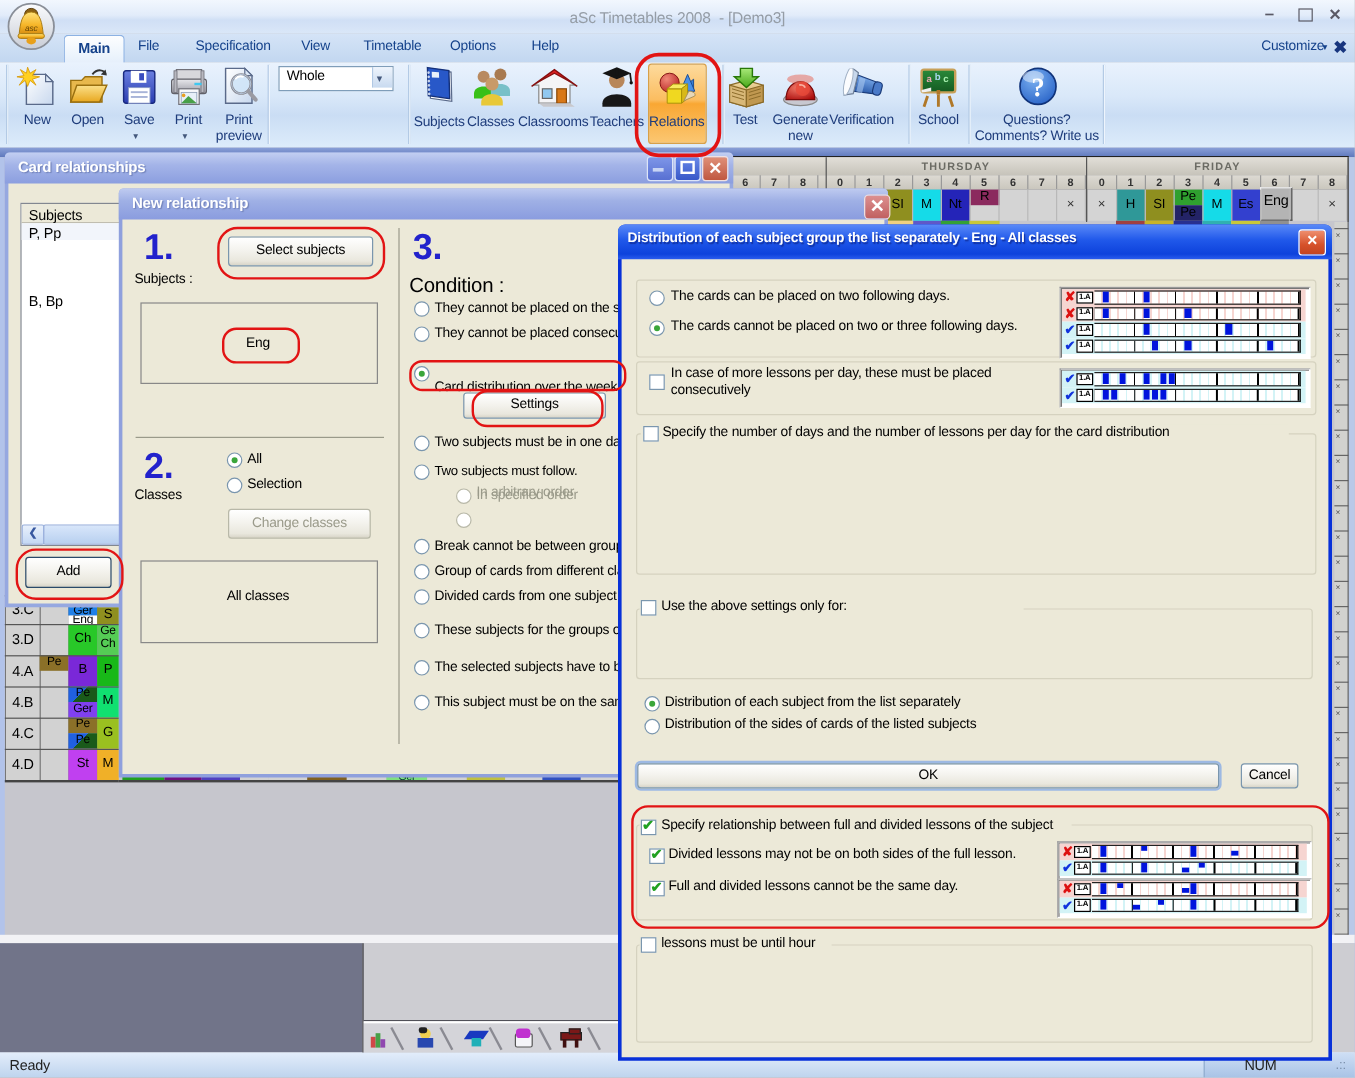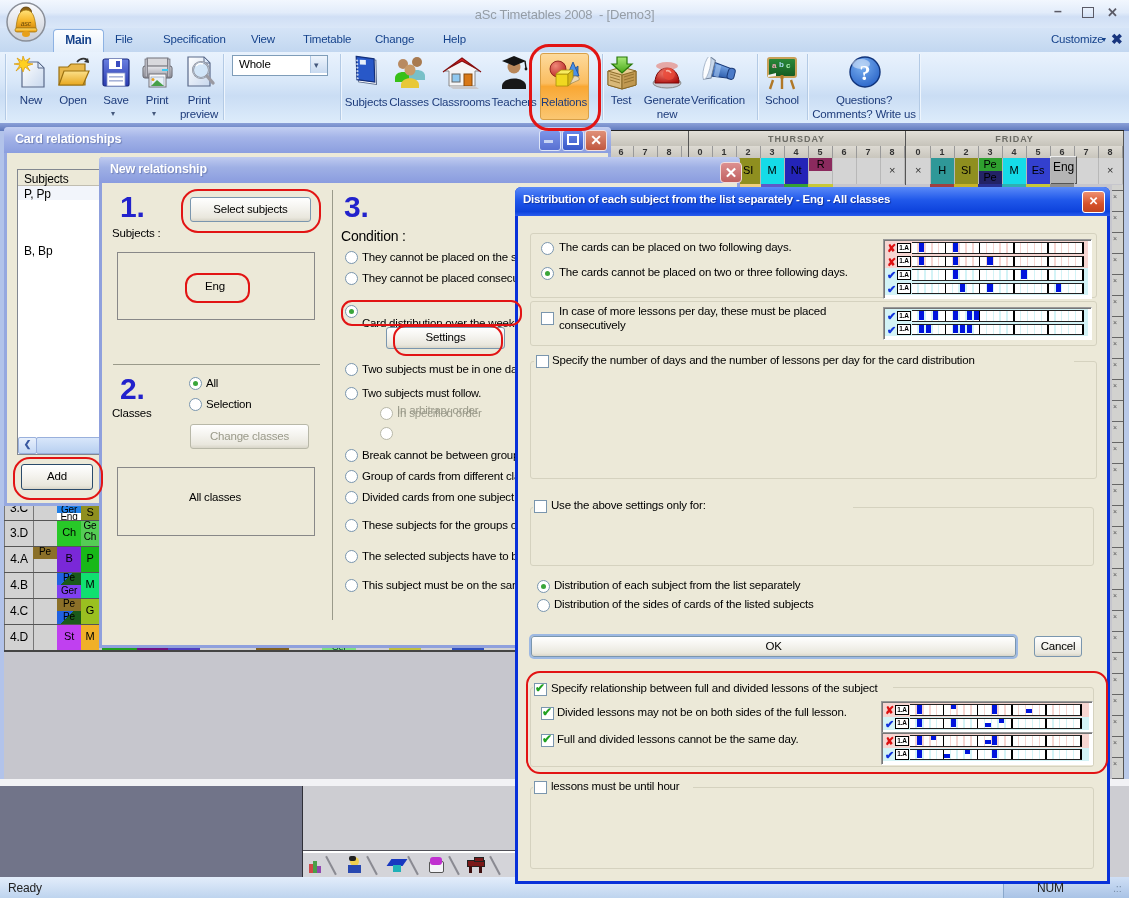--- a/index.html
+++ b/index.html
@@ -32,21 +32,21 @@
 <div class="abs" style="left:0;top:7px;width:1129px;text-align:center;color:#959da6;font-size:13px;">aSc Timetables 2008&nbsp; - [Demo3]</div>
 <div class="abs" style="left:1054px;top:3px;width:16px;height:14px;color:#5a5a66;font-size:14px;font-weight:bold;">–</div>
 <div class="abs" style="left:1082px;top:7px;width:10px;height:9px;border:1.5px solid #5a5a66;"></div>
 <div class="abs" style="left:1107px;top:5px;width:16px;height:14px;color:#5a5a66;font-size:13px;font-weight:bold;">✕</div>
 <div class="abs" style="left:0;top:28px;width:1129px;height:24px;background:linear-gradient(#d5e4f7,#c2d7f0);"></div>
 <div class="abs" style="left:53px;top:29px;width:37px;height:20px;padding:3px 6px 0;text-align:center;background:linear-gradient(#fdfeff,#f1f7fd 50%,#e5effb);border:1px solid #8db2e3;border-bottom:none;border-radius:4px 4px 0 0;color:#15428b;font-weight:bold;font-size:12px;">Main</div>
 <div class="abs" style="left:115px;top:33px;color:#15428b;font-size:11.5px;letter-spacing:-0.2px;">File</div>
 <div class="abs" style="left:163px;top:33px;color:#15428b;font-size:11.5px;letter-spacing:-0.2px;">Specification</div>
 <div class="abs" style="left:251px;top:33px;color:#15428b;font-size:11.5px;letter-spacing:-0.2px;">View</div>
 <div class="abs" style="left:303px;top:33px;color:#15428b;font-size:11.5px;letter-spacing:-0.2px;">Timetable</div>
-<div class="abs" style="left:375px;top:33px;color:#15428b;font-size:11.5px;letter-spacing:-0.2px;">Change</div>
+<div class="abs" style="left:375px;top:33px;color:#15428b;font-size:11.5px;letter-spacing:-0.2px;">Options</div>
 <div class="abs" style="left:443px;top:33px;color:#15428b;font-size:11.5px;letter-spacing:-0.2px;">Help</div>
 <div class="abs" style="left:0;top:52px;width:1129px;height:71px;background:linear-gradient(#e9f2fd,#d9e8f9 40%,#caddf4 62%,#ddecfb);"></div>
 <div class="abs" style="left:0;top:123px;width:1129px;height:8px;background:linear-gradient(#8ba0d8,#5e78bc);"></div>
 <div class="vsep" style="left:5px;"></div>
 <div class="vsep" style="left:223px;"></div>
 <div class="vsep" style="left:340px;"></div>
 <div class="vsep" style="left:602px;"></div>
 <div class="vsep" style="left:757px;"></div>
 <div class="vsep" style="left:807px;"></div>
 <div class="vsep" style="left:919px;"></div>
@@ -512,21 +512,21 @@
 <div class="radio on" style="left:189px;top:377px;z-index:20;"></div>
 <div class="abs" style="left:206px;top:377px;font-size:11.5px;letter-spacing:-0.2px;z-index:20;">All</div>
 <div class="radio" style="left:189px;top:398px;z-index:20;"></div>
 <div class="abs" style="left:206px;top:398px;font-size:11.5px;letter-spacing:-0.2px;z-index:20;">Selection</div>
 <div class="abs" style="left:112px;top:407px;font-size:11.5px;letter-spacing:-0.2px;z-index:20;">Classes</div>
 <div class="btn" style="left:190px;top:424px;width:117px;height:23px;line-height:22px;border-color:#b8b8a8;color:#9a9a8a;z-index:20;">Change classes</div>
 <div class="abs" style="left:117px;top:467px;width:196px;height:67px;border:1px solid #888;z-index:20;"></div>
 <div class="abs" style="left:117px;top:467px;width:196px;text-align:center;margin-top:24px;font-size:11.5px;letter-spacing:-0.2px;z-index:20;">All classes</div>
 <div class="abs" style="left:332px;top:190px;width:1px;height:430px;background:#9a9a8a;z-index:20;"></div>
 <div class="abs" style="left:344px;top:190px;font-size:30px;font-weight:bold;color:#2222cc;z-index:20;">3.</div>
-<div class="abs" style="left:341px;top:228px;font-size:14px;letter-spacing:-0.2px;z-index:20;">Condition :</div>
+<div class="abs" style="left:341px;top:228px;font-size:17px;letter-spacing:-0.2px;z-index:20;">Condition :</div>
 <div class="radio" style="left:345px;top:251px;z-index:20;"></div>
 <div class="abs" style="left:362px;top:251px;font-size:11.5px;letter-spacing:-0.2px;white-space:nowrap;z-index:20;">They cannot be placed on the same day.</div>
 <div class="radio" style="left:345px;top:272px;z-index:20;"></div>
 <div class="abs" style="left:362px;top:272px;font-size:11.5px;letter-spacing:-0.2px;white-space:nowrap;z-index:20;">They cannot be placed consecutively.</div>
 <div class="radio on" style="left:345px;top:305px;z-index:20;"></div>
 <div class="abs" style="left:362px;top:305px;font-size:11.5px;letter-spacing:-0.2px;white-space:nowrap;z-index:20;margin-top:12px;">Card distribution over the week</div>
 <div class="radio" style="left:345px;top:363px;z-index:20;"></div>
 <div class="abs" style="left:362px;top:363px;font-size:11.5px;letter-spacing:-0.2px;white-space:nowrap;z-index:20;">Two subjects must be in one day.</div>
 <div class="radio" style="left:345px;top:387px;z-index:20;"></div>
 <div class="abs" style="left:362px;top:387px;font-size:11px;letter-spacing:-0.2px;white-space:nowrap;z-index:20;">Two subjects must follow.</div>
@@ -542,21 +542,21 @@
 <div class="abs" style="left:362px;top:550px;font-size:11.5px;letter-spacing:-0.2px;white-space:nowrap;z-index:20;">The selected subjects have to be grouped.</div>
 <div class="radio" style="left:345px;top:579px;z-index:20;"></div>
 <div class="abs" style="left:362px;top:579px;font-size:11.5px;letter-spacing:-0.2px;white-space:nowrap;z-index:20;">This subject must be on the same position.</div>
 <div class="radio dis" style="left:380px;top:407px;z-index:20;"></div>
 <div class="abs" style="left:397px;top:407px;font-size:11.5px;letter-spacing:-0.2px;color:#9a9a8a;white-space:nowrap;z-index:20;">In specified order</div>
 <div class="radio dis" style="left:380px;top:427px;z-index:20;"></div>
 <div class="abs" style="left:397px;top:404px;font-size:11.5px;letter-spacing:-0.2px;color:#9a9a8a;white-space:nowrap;z-index:20;">In arbitrary order</div>
 <div class="btn" style="left:386px;top:327px;width:117px;height:20px;line-height:19px;z-index:20;">Settings</div>
 <div class="abs" style="left:515px;top:187px;width:589px;height:691px;background:#ece9d8;border:3px solid #0831d9;border-radius:6px 6px 0 0;z-index:30;"></div>
 <div class="abs" style="left:515px;top:187px;width:595px;height:29px;border-radius:6px 6px 0 0;background:linear-gradient(#5a8af8,#2058ea 45%,#0d42dc 85%,#2a5cee);z-index:30;"></div>
-<div class="abs" style="left:523px;top:193px;font-size:11.5px;letter-spacing:-0.2px;font-weight:bold;color:#fff;text-shadow:1px 1px 1px #1030a0;white-space:nowrap;z-index:30;">Distribution of each subject from the list separately - Eng - All classes</div>
+<div class="abs" style="left:523px;top:193px;font-size:11.5px;letter-spacing:-0.2px;font-weight:bold;color:#fff;text-shadow:1px 1px 1px #1030a0;white-space:nowrap;z-index:30;">Distribution of each subject group the list separately - Eng - All classes</div>
 <div class="abs" style="left:1082px;top:191px;width:21px;height:20px;border-radius:3px;border:1px solid #fff;background:linear-gradient(#ef9070,#d6512a 60%,#c24420);text-align:center;line-height:19px;color:#fff;font-size:11.5px;letter-spacing:-0.2px;font-weight:bold;z-index:30;">✕</div>
 <div class="gbox" style="left:530px;top:233px;width:565px;height:63px;z-index:30;"></div>
 <div class="radio" style="left:541px;top:242px;z-index:30;"></div>
 <div class="abs" style="left:559px;top:241px;font-size:11.5px;letter-spacing:-0.2px;z-index:30;">The cards can be placed on two following days.</div>
 <div class="radio on" style="left:541px;top:267px;z-index:30;"></div>
 <div class="abs" style="left:559px;top:266px;font-size:11.5px;letter-spacing:-0.2px;z-index:30;">The cards cannot be placed on two or three following days.</div>
 <div class="abs" style="left:883px;top:239px;width:207px;height:58px;border:1px solid #999;border-right-color:#fff;border-bottom-color:#fff;box-shadow:inset 1px 1px 0 #777;background:#fff;z-index:30;"></div>
 <div class="abs" style="left:885px;top:241px;width:203px;height:13.5px;background:#f6d5d1;z-index:31;"></div>
 <div class="pmark" style="left:886px;top:242px;color:#dd1111;z-index:32;">✘</div>
 <div class="plab" style="left:897px;top:242.5px;z-index:32;">1.A</div>

